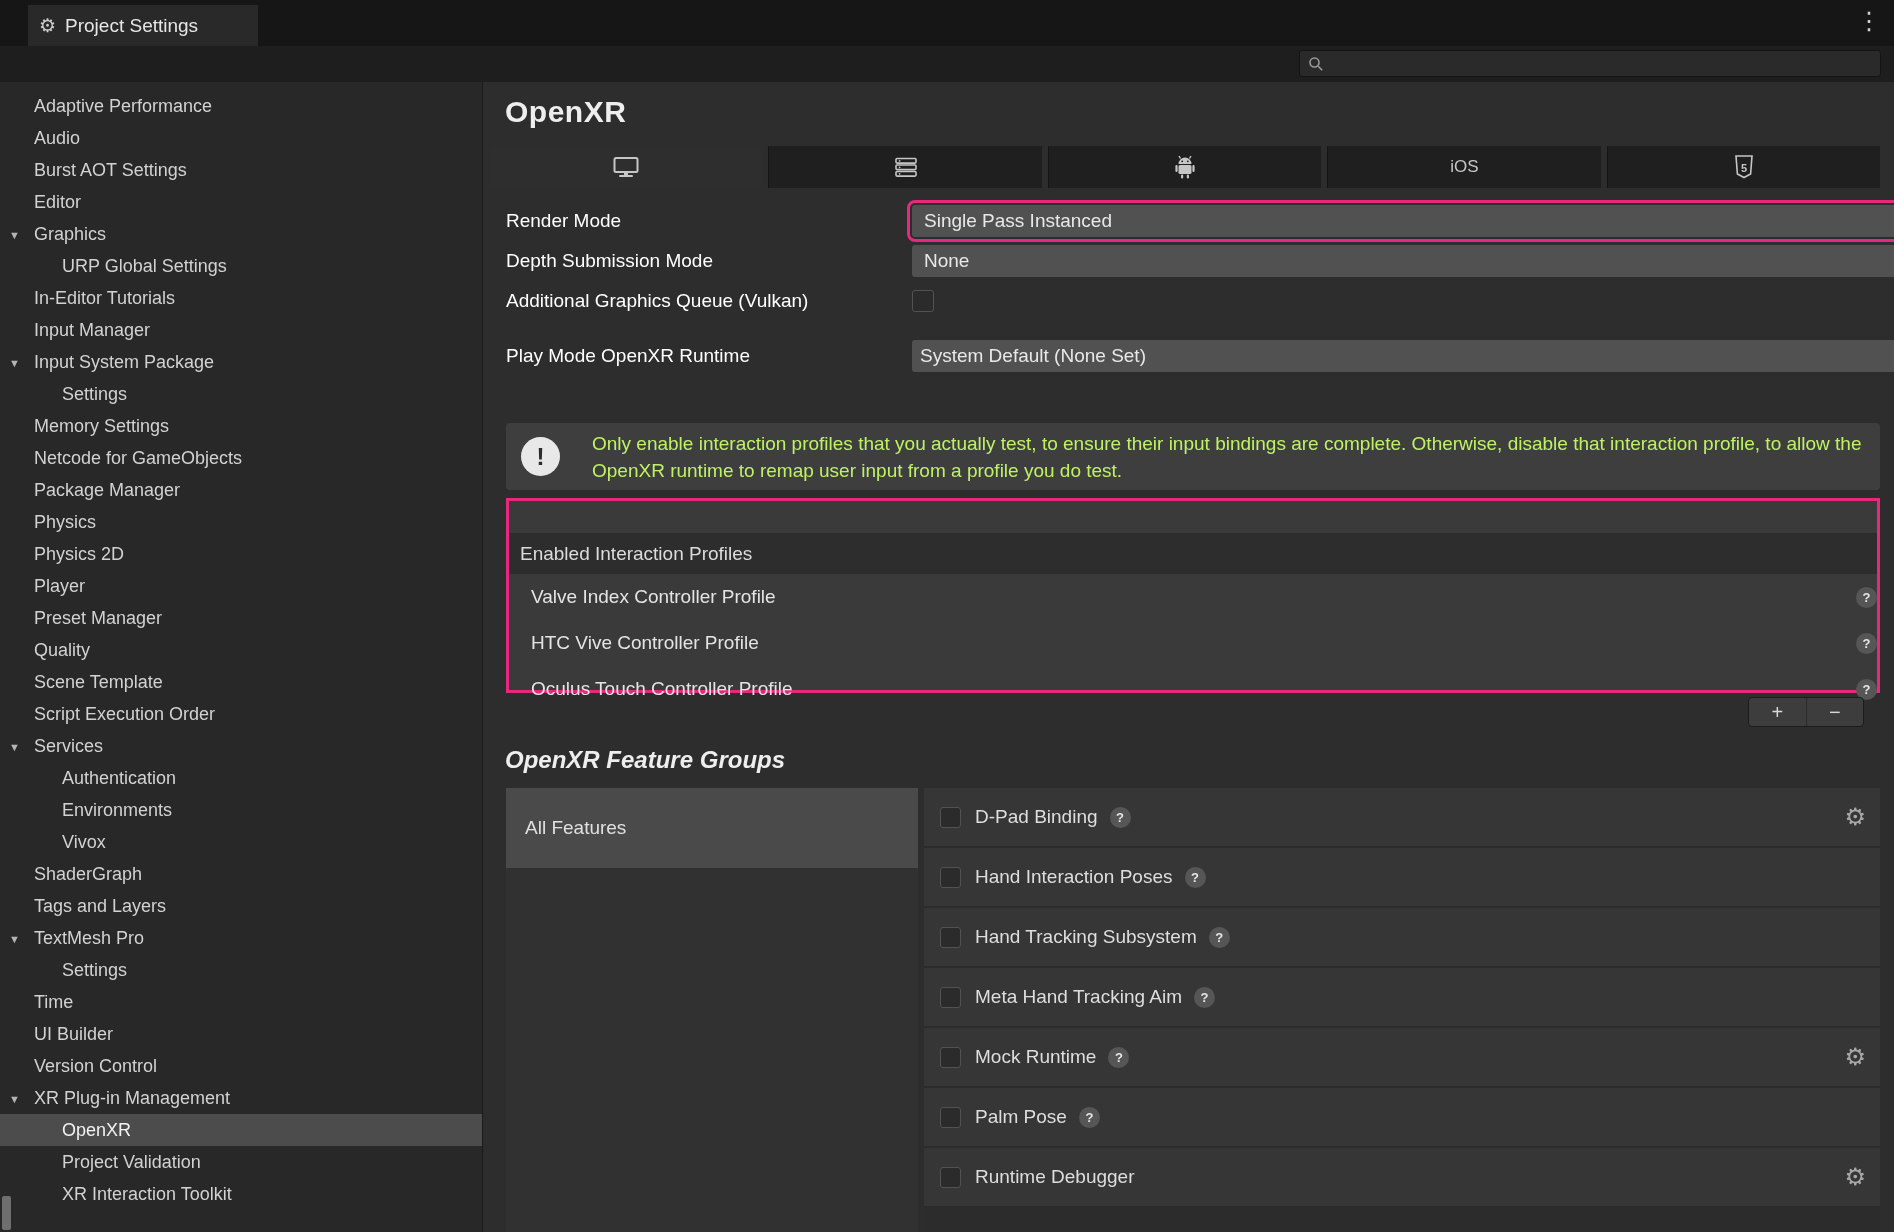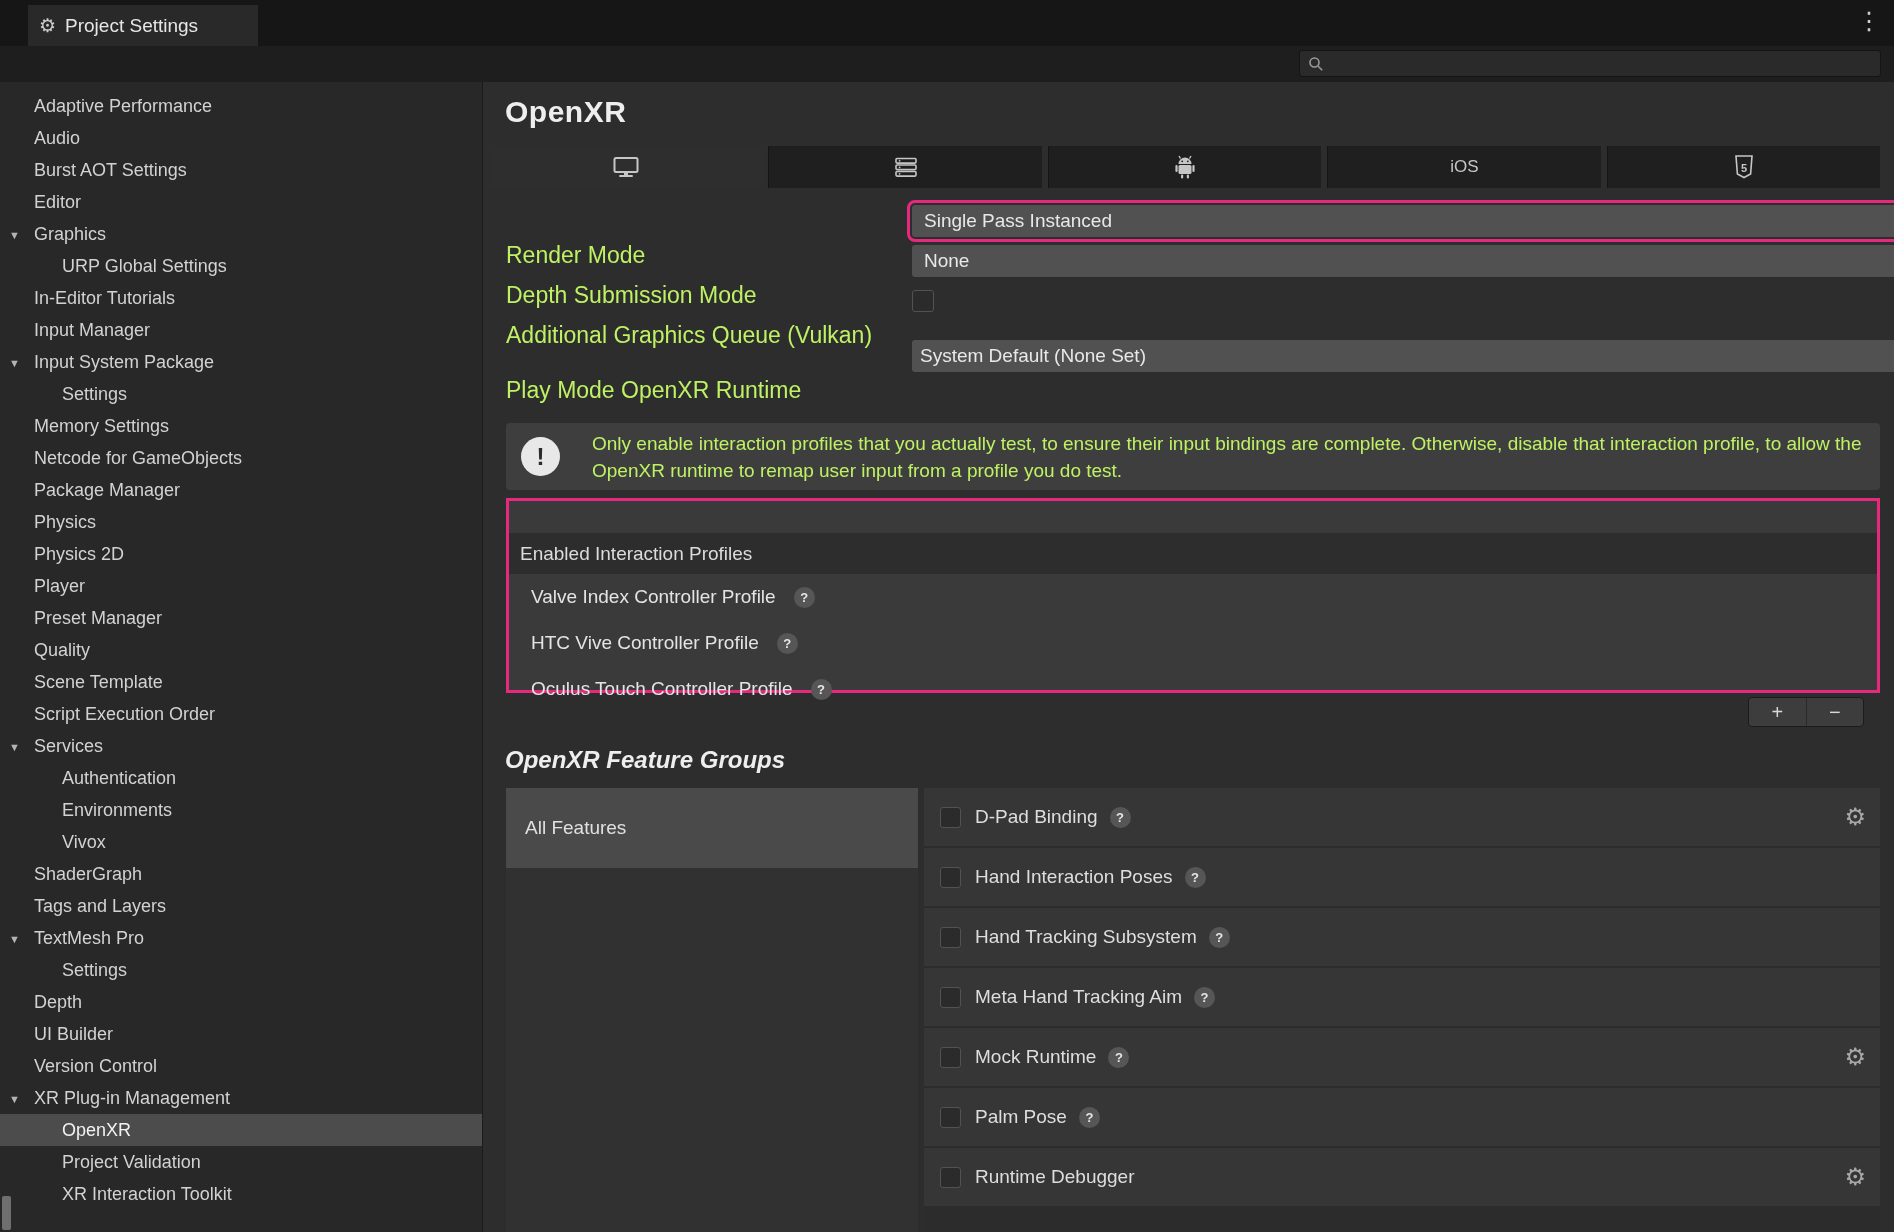--- a/index.html
+++ b/index.html
@@ -37,39 +37,39 @@
   .main {position:absolute;left:484px;top:82px;width:1410px;bottom:0;background:#2d2d2d;}
   .page-title {position:absolute;left:21px;top:13px;font-size:30px;font-weight:700;color:#eeeeee;letter-spacing:.5px;}
 
   .platform-tabs {position:absolute;left:6px;top:64px;width:1390px;height:42px;display:flex;gap:6px;}
   .ptab {flex:1;background:#1f1f1f;display:flex;align-items:center;justify-content:center;
          border-left:1px solid #151515;cursor:default;}
   .ptab:first-child {border-left:none;}
   .ptab.active {background:#2e2e2e;}
   .ios-label {color:#c6c6c6;font-size:17px;}
 
-  .form-label {position:absolute;left:22px;height:32px;line-height:32px;font-size:23px;color:#bef264;white-space:nowrap;margin-top:34px;}
+  .form-label {position:absolute;left:22px;height:32px;line-height:32px;font-size:19px;color:#ffffff;white-space:nowrap;}
   .dropdown {position:absolute;left:428px;width:1092px;height:32px;background:#515151;border-radius:3px;
              font-size:19px;line-height:32px;color:#e8e8e8;padding-left:12px;box-sizing:border-box;cursor:default;}
   .dropdown::after {content:"";position:absolute;right:11px;top:13px;width:0;height:0;
                     border-left:6px solid transparent;border-right:6px solid transparent;border-top:7px solid #c2c2c2;}
   .dropdown.highlight {outline:3px solid #E6287E;outline-offset:2px;}
 
   .checkbox {width:22px;height:22px;background:#2b2b2b;border:1px solid #525252;border-radius:3px;box-sizing:border-box;flex:none;}
   .vulkan-checkbox {position:absolute;left:428px;top:208px;}
 
   .infobox {position:absolute;left:22px;top:341px;width:1374px;height:67px;background:#3e3e3e;border-radius:4px;}
   .info-icon {position:absolute;left:15px;top:14px;width:39px;height:39px;border-radius:50%;background:#e8e8e8;
               color:#2b2b2b;font-weight:700;font-size:24px;text-align:center;line-height:39px;}
   .info-text {position:absolute;left:86px;top:7px;width:1276px;font-size:19px;line-height:27px;color:#bef264;}
 
   .profiles {position:absolute;left:22px;top:416px;width:1374px;height:195px;border:3px solid #E6287E;
              background:#3a3a3a;box-sizing:border-box;}
   .profiles-header {height:41px;line-height:41px;background:#2d2d2d;padding-left:11px;font-size:19px;color:#dcdcdc;margin-top:32px;}
-  .profile-row {height:46px;display:flex;align-items:center;padding-left:22px;gap:18px;cursor:default;}
+  .profile-row {height:46px;display:flex;align-items:center;padding-left:22px;gap:12px;cursor:default;justify-content:space-between;}
   .profile-label {font-size:19px;color:#e4e4e4;}
   .help-icon {width:21px;height:21px;border-radius:50%;background:#565656;color:#e6e6e6;font-size:13px;
               font-weight:700;text-align:center;line-height:21px;flex:none;cursor:default;}
 
   .plusminus {position:absolute;left:1264px;top:615px;width:116px;height:30px;display:flex;background:#3d3d3d;
               border:1px solid #1c1c1c;border-radius:4px;box-sizing:border-box;overflow:hidden;}
   .pm-btn {flex:1;display:flex;align-items:center;justify-content:center;color:#d8d8d8;font-size:20px;cursor:default;}
   .pm-btn:first-child {border-right:1px solid #2a2a2a;}
 
   .fg-title {position:absolute;left:21px;top:664px;font-size:24px;font-weight:700;color:#eeeeee;font-style:italic;}
@@ -249,21 +249,21 @@
         <span class="slabel">TextMesh Pro</span>
       </div>
 
       <div class="srow indent-1">
         
         <span class="slabel">Settings</span>
       </div>
 
       <div class="srow">
         
-        <span class="slabel">Depth</span>
+        <span class="slabel">Time</span>
       </div>
 
       <div class="srow">
         
         <span class="slabel">UI Builder</span>
       </div>
 
       <div class="srow">
         
         <span class="slabel">Version Control</span>

